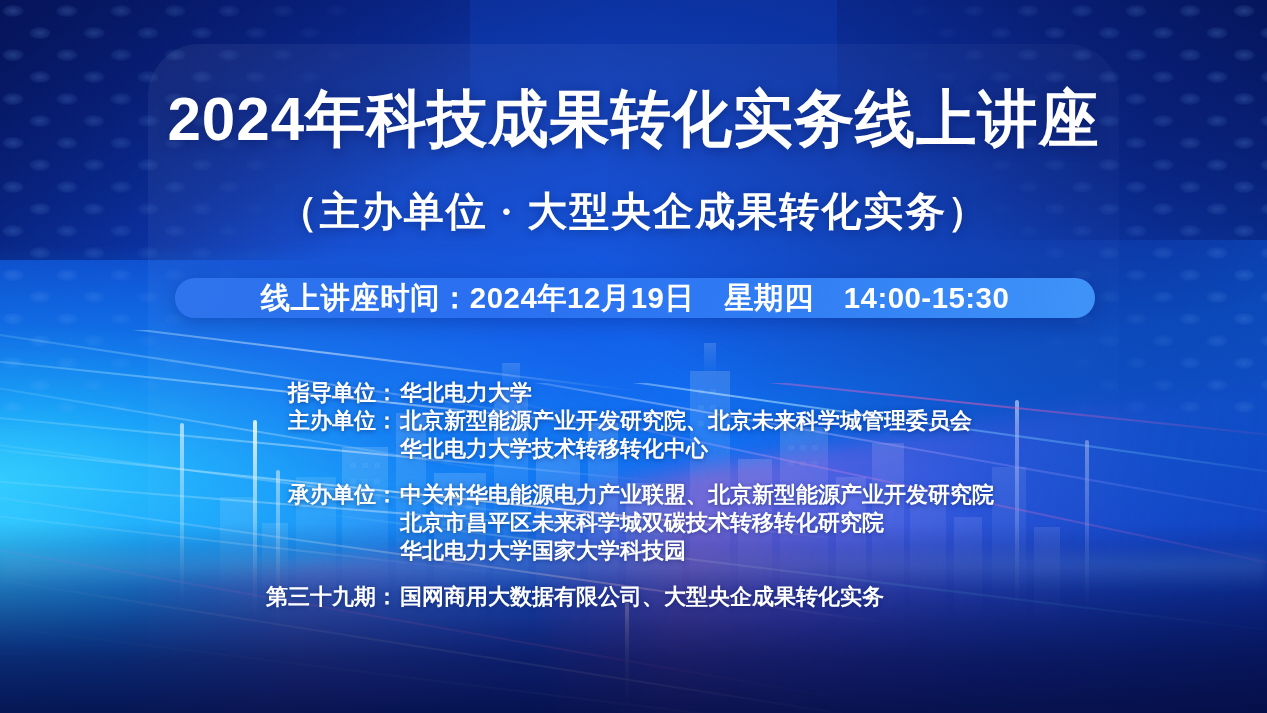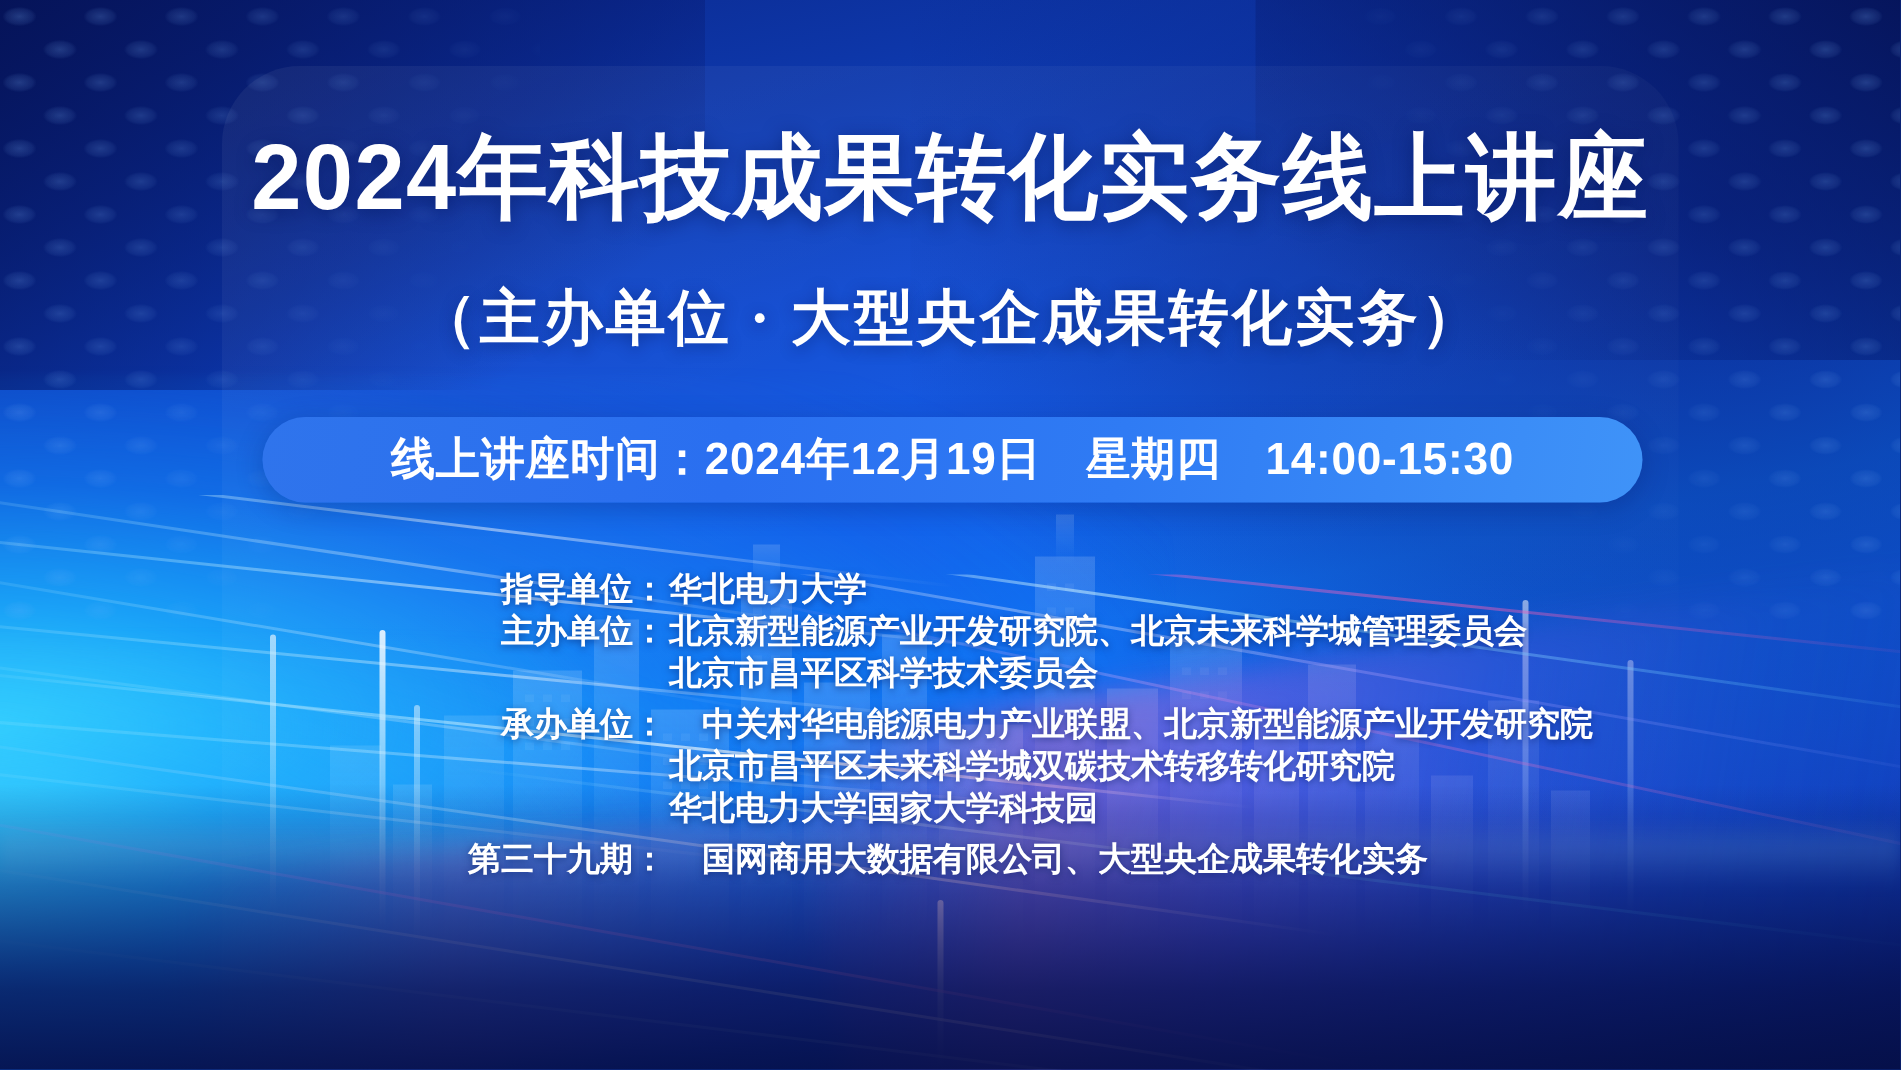--- a/index.html
+++ b/index.html
@@ -181,21 +181,21 @@
     font-weight:bold;
     letter-spacing:2px;
     line-height:1.2;
     white-space:nowrap;
     text-shadow:0 2px 10px rgba(4,22,92,0.45);
   }
 
   .time-pill{
     position:absolute;
     left:175px;top:278px;
-    width:920px;height:57px;
+    width:920px;height:40px;
     border-radius:30px;
     background:linear-gradient(100deg,#2f74ec 0%,#2a6ff0 34%,#2f7bf4 62%,#3f93f8 100%);
     box-shadow:0 4px 18px rgba(6,30,110,0.30);
     display:flex;align-items:center;justify-content:center;
   }
   .time-pill-text{
     color:#ffffff;
     font-size:30px;
     font-weight:bold;
     letter-spacing:0.5px;
@@ -205,41 +205,40 @@
 
   .org-block{
     position:absolute;
     left:0;right:0;top:382px;
   }
   .org-row{
     display:flex;
     align-items:flex-start;
     margin-bottom:6px;
     line-height:1.0;
-    padding-left:46px;
   }
   .org-label{
     width:398px;
     text-align:right;
     color:#ffffff;
     font-size:22px;
     font-weight:bold;
     white-space:nowrap;
     text-shadow:0 1px 5px rgba(5,25,95,0.55);
     flex:0 0 398px;
   }
   .org-value{
     color:#ffffff;
     font-size:22px;
     font-weight:bold;
     white-space:nowrap;
     text-shadow:0 1px 5px rgba(5,25,95,0.55);
     padding-left:2px;
   }
-  .org-row.gap-top{margin-top:12px;gap:22px;}
+  .org-row.gap-top{margin-top:24px;}
 </style>
 </head>
 <body>
 
 <div class="poster">
 
   <div class="bg-base"></div>
   <div class="bg-right-shade"></div>
   <div class="bg-cyan-left"></div>
   <div class="bg-cyan-lower"></div>
@@ -391,21 +390,21 @@
         <span class="org-value">华北电力大学</span>
       </div>
 
       <div class="org-row">
         <span class="org-label">主办单位：</span>
         <span class="org-value">北京新型能源产业开发研究院、北京未来科学城管理委员会</span>
       </div>
 
       <div class="org-row">
         <span class="org-label"></span>
-        <span class="org-value">北京市昌平区科学技术委员会</span>
+        <span class="org-value">华北电力大学技术转移转化中心</span>
       </div>
 
       <div class="org-row gap-top">
         <span class="org-label">承办单位：</span>
         <span class="org-value">中关村华电能源电力产业联盟、北京新型能源产业开发研究院</span>
       </div>
 
       <div class="org-row">
         <span class="org-label"></span>
         <span class="org-value">北京市昌平区未来科学城双碳技术转移转化研究院</span>

